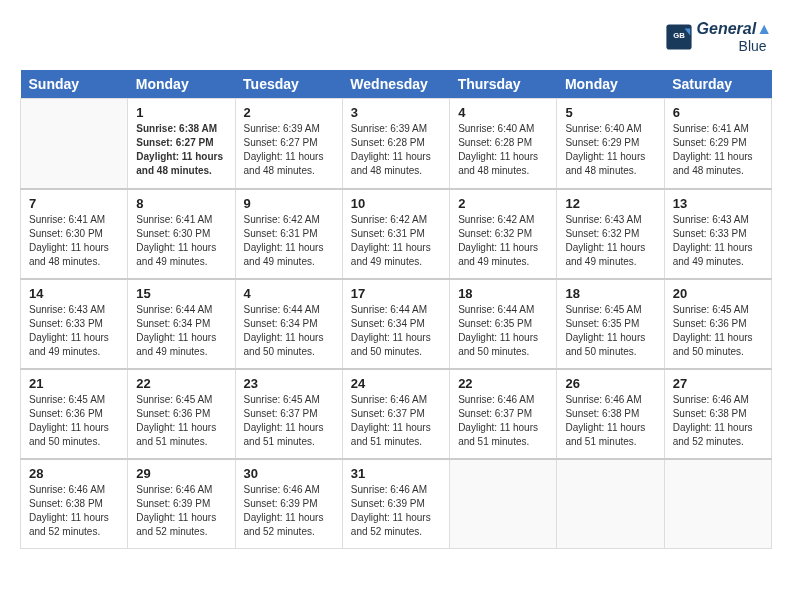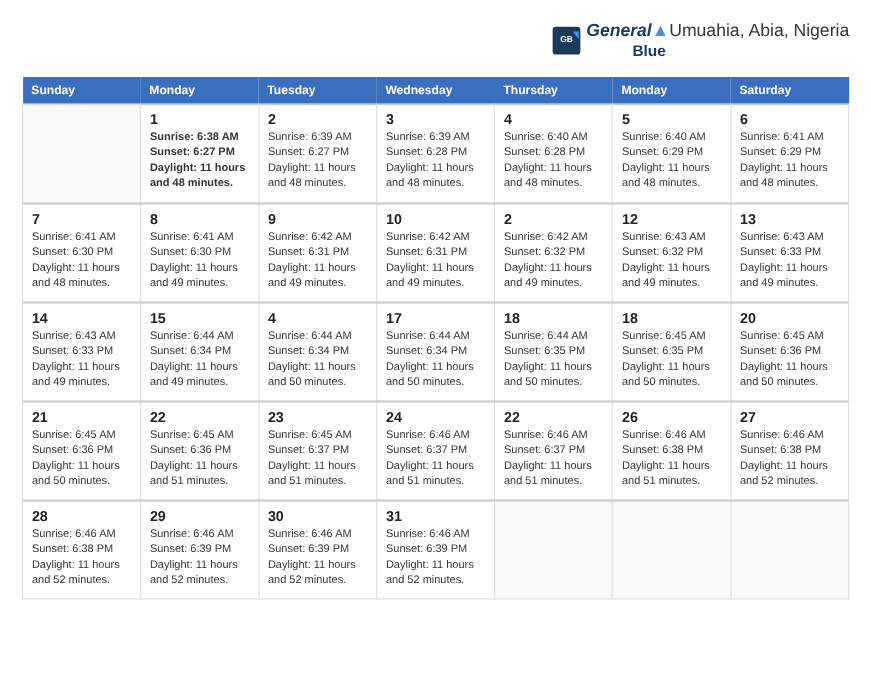--- a/index.html
+++ b/index.html
@@ -40,21 +40,21 @@
     .calendar {
       width: 100%;
       border-collapse: collapse;
       font-size: 11px;
     }
     .calendar th {
       background-color: #3a6fbf;
       color: #fff;
       text-align: left;
       padding: 6px 8px;
-      font-size: 11px;
+      font-size: 14px;
       font-weight: bold;
     }
     .calendar td {
       border: 1px solid #ddd;
       vertical-align: top;
       padding: 6px 8px;
       width: calc(100% / 7);
       height: 90px;
     }
     .day-number {
@@ -81,25 +81,24 @@
 
 <div class="header">
   <div class="logo">
     <svg class="logo-icon" viewBox="0 0 40 40">
       <rect x="2" y="2" width="36" height="36" rx="4" fill="#1a3a5c"></rect>
       <text x="20" y="22" text-anchor="middle" fill="white" font-size="11" font-weight="bold" font-family="Arial">GB</text>
       <polygon points="28,8 36,8 36,18" fill="#4a90d9"></polygon>
     </svg>
     <div>
       <div style="font-size:16px;font-weight:bold;color:#1a3a5c;font-style:italic;">General<span style="color:#4a90d9;">▲</span></div>
-      <div style="font-size:14px;font-weight:bold;color:#1a3a5c;padding-left:42px;">Blue</div>
+      <div style="font-size:14px;font-weight:normal;color:#1a3a5c;padding-left:42px;">Blue</div>
     </div>
   </div>
   <div class="title-block">
-    <div class="location">Umuahia, Abia, Nigeria</div>
   </div>
 </div>
 
 <table class="calendar">
   <thead>
     <tr>
     <th>Sunday</th>
         <th>Monday</th>
         <th>Tuesday</th>
         <th>Wednesday</th>

